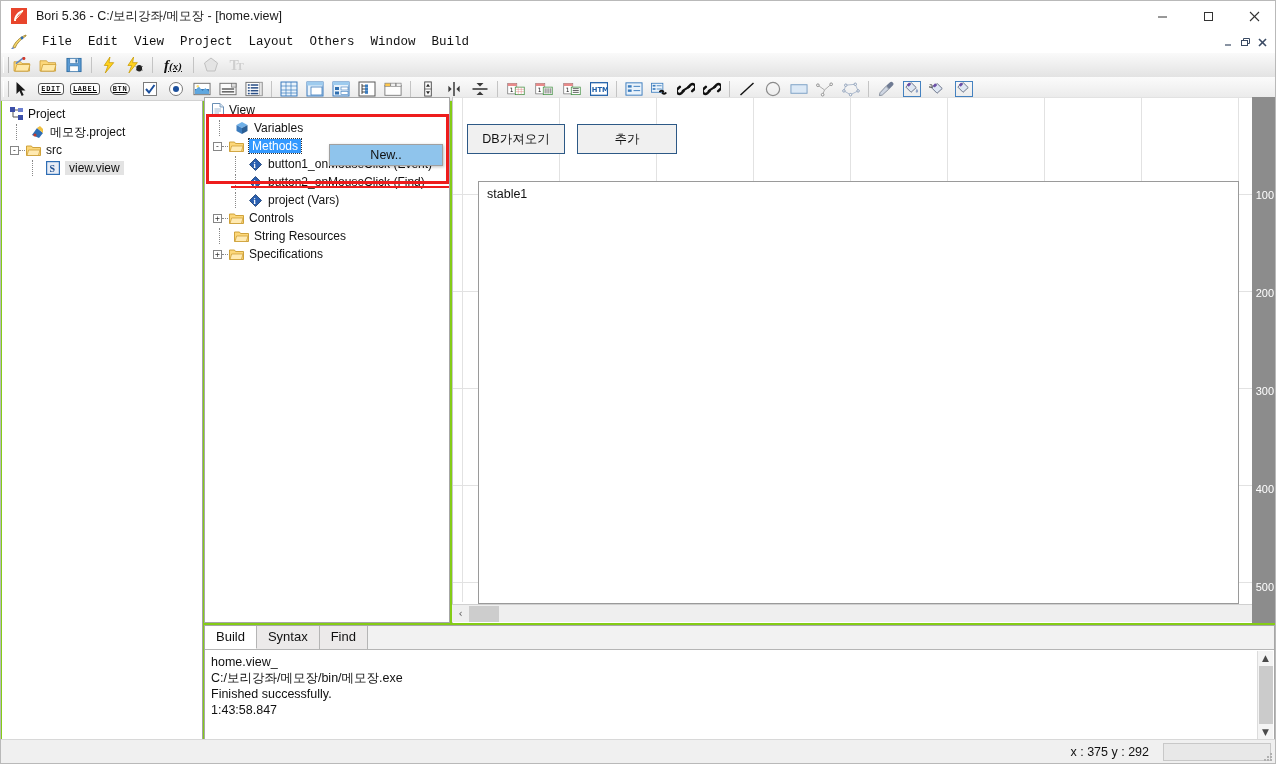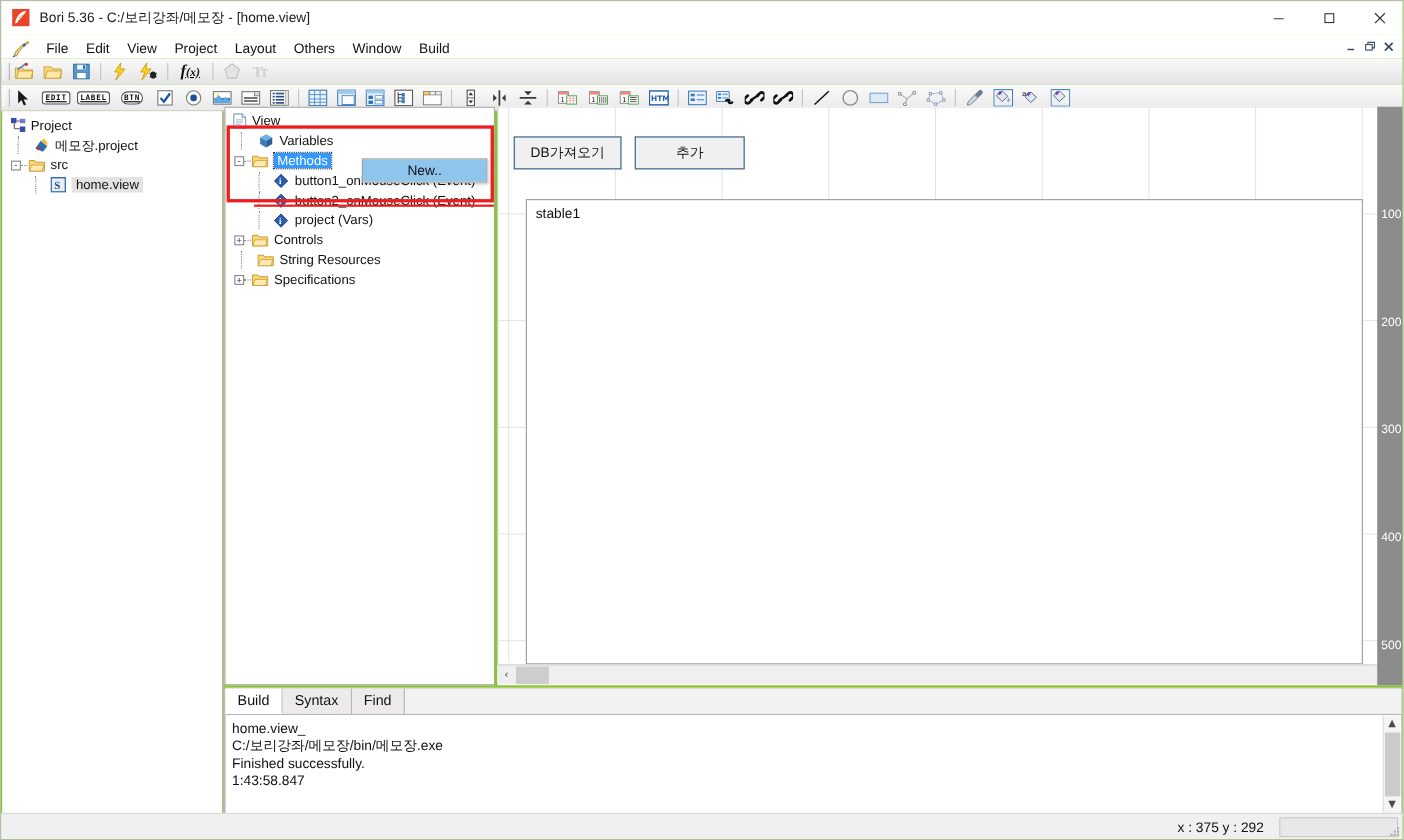--- a/index.html
+++ b/index.html
@@ -36,21 +36,21 @@
   }
   .wincontrols .wbtn {
     width: 46px; height: 30px; display: flex; align-items: center; justify-content: center;
     color: #333; font-size: 13px;
   }
 
   
   .menubar {
     position: absolute; left: 0; top: 30px; width: 1276px; height: 22px;
     background: #ffffff;
-    display: flex; align-items: flex-end;
+    display: flex; align-items: center; font-family: Liberation Mono, monospace;
   }
   .menubar .menu-icon { width: 18px; height: 16px; margin-left: 9px; margin-right: 6px; position: relative; }
   .menubar .mitem {
     font-size: 12.5px; color: #111; padding: 2px 8px; white-space: nowrap;
   }
   .mdi-controls {
     position: absolute; right: 4px; top: 30px; height: 22px; display: flex; align-items: center;
   }
   .mdi-controls .mbtn {
     width: 17px; height: 17px; display: flex; align-items: center; justify-content: center;
@@ -649,21 +649,21 @@
     </div>
 
     <div class="tree-row" style="margin-left:30px;margin-top:2px">
       <span style="width:12px;display:inline-block;border-left:1px dotted #888;height:16px"></span>
       <span style="width:17px;display:inline-flex;justify-content:center">
         <svg width="14" height="14" viewBox="0 0 14 14">
           <rect x="0.5" y="0.5" width="13" height="13" fill="#e8edf6" stroke="#2e6db4" stroke-width="1.4"></rect>
           <text x="3.4" y="11" font-family="Liberation Serif, serif" font-size="10" font-weight="bold" fill="#1f4f8f">S</text>
         </svg>
       </span>
-      <span class="lbl sel">home.view</span>
+      <span class="lbl sel">view.view</span>
     </div>
   </div>
 
   <div class="mid-panel">
 
     <div class="tree-row" style="margin-left:5px;margin-top:4px">
       <span style="width:15px;display:inline-flex;justify-content:center">
         <svg width="12" height="14" viewBox="0 0 12 14">
           <path d="M0.5 0.5 h7.5 l3.5 3.5 v9.5 h-11 z" fill="#fff" stroke="#6a8fb5" stroke-width="1"></path>
           <path d="M8 0.5 v3.5 h3.5" fill="#d8e4f0" stroke="#6a8fb5" stroke-width=".8"></path>
@@ -713,21 +713,21 @@
     </div>
 
     <div class="tree-row" style="margin-left:30px;margin-top:2px">
       <span style="width:12px;display:inline-block;border-left:1px dotted #888;height:16px"></span>
       <span style="width:17px;display:inline-flex;justify-content:center">
         <svg width="13" height="13" viewBox="0 0 13 13">
           <path d="M6.5 0.5 L12.5 6.5 L6.5 12.5 L0.5 6.5 Z" fill="#2a5fb0" stroke="#16386b" stroke-width=".8"></path>
           <text x="4.6" y="9.5" font-family="Liberation Serif, serif" font-size="8" font-weight="bold" fill="#fff">i</text>
         </svg>
       </span>
-      <span class="lbl">button2_onMouseClick (Event)</span>
+      <span class="lbl">button2_onMouseClick (Find)</span>
     </div>
 
     <div class="tree-row" style="margin-left:30px;margin-top:2px">
       <span style="width:12px;display:inline-block;border-left:1px dotted #888;height:16px"></span>
       <span style="width:17px;display:inline-flex;justify-content:center">
         <svg width="13" height="13" viewBox="0 0 13 13">
           <path d="M6.5 0.5 L12.5 6.5 L6.5 12.5 L0.5 6.5 Z" fill="#2a5fb0" stroke="#16386b" stroke-width=".8"></path>
           <text x="4.6" y="9.5" font-family="Liberation Serif, serif" font-size="8" font-weight="bold" fill="#fff">i</text>
         </svg>
       </span>

